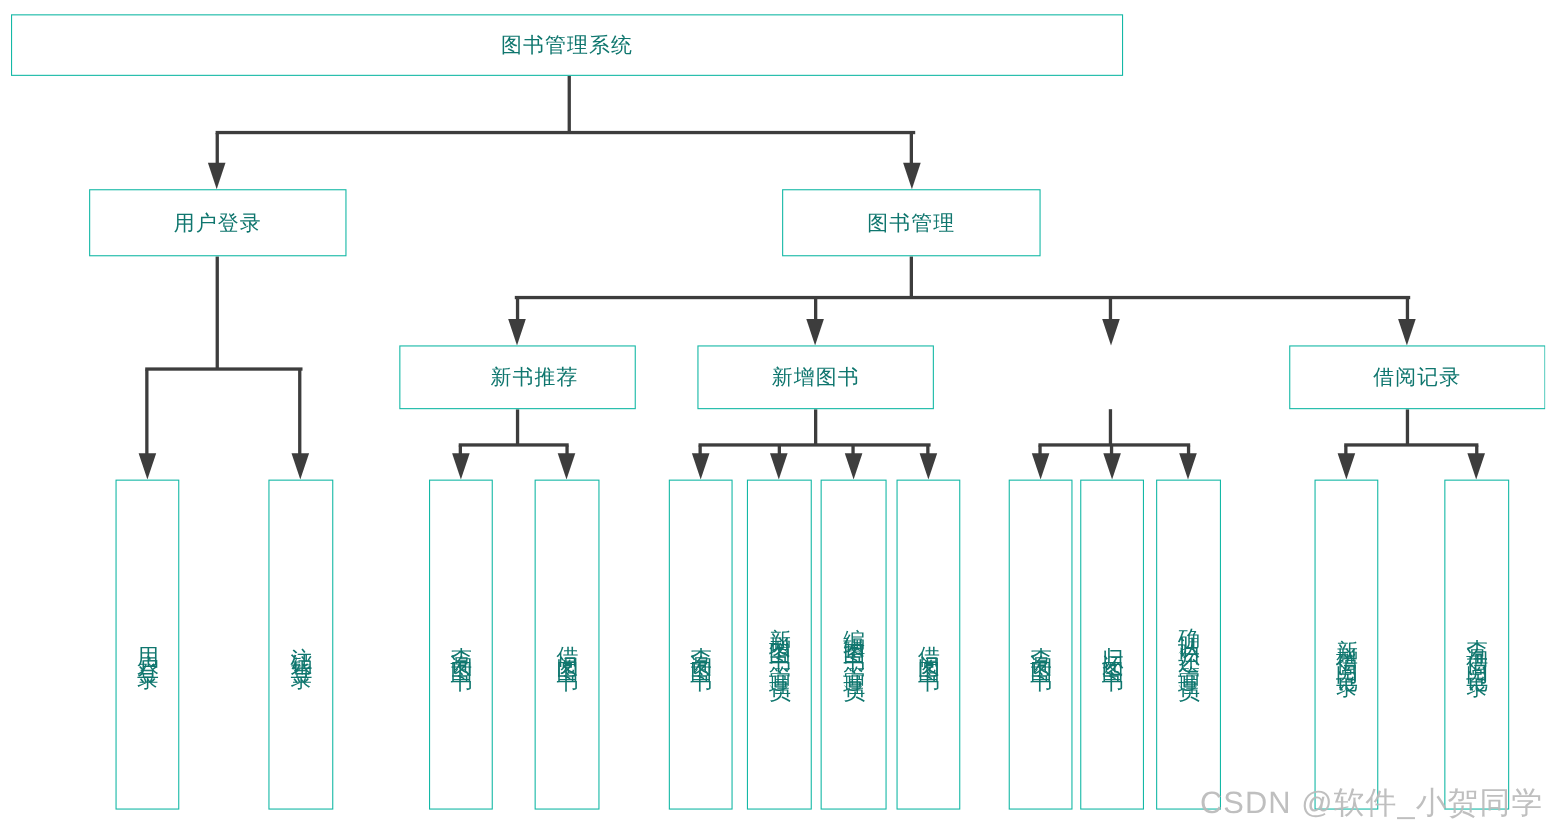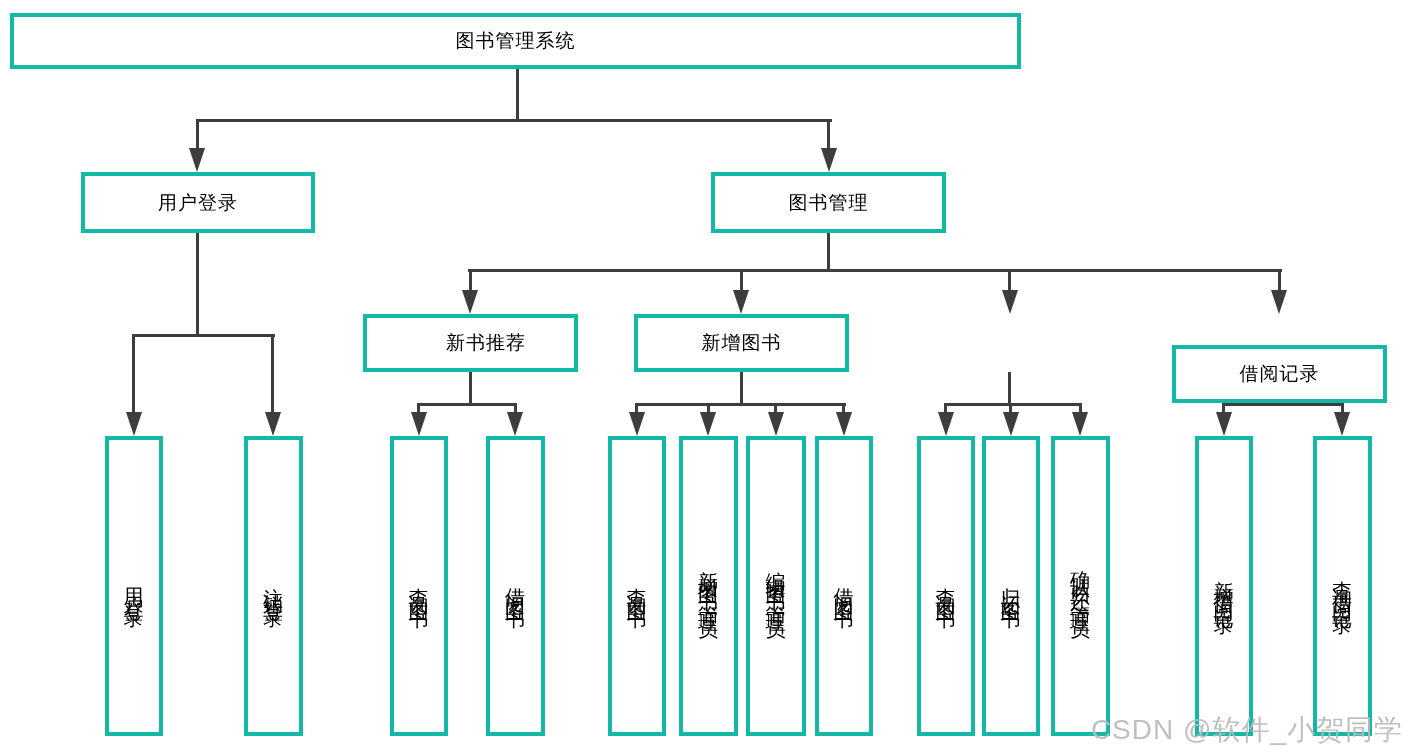--- a/index.html
+++ b/index.html
@@ -7,23 +7,23 @@
   body { font-family: "Liberation Sans", "DejaVu Sans", sans-serif; }
   .canvas {
     position: relative;
     width: 1405px;
     height: 747px;
     background: #ffffff;
     overflow: hidden;
   }
   .box {
     position: absolute;
-    border: 4px solid #14b8a6;
+    border: 1px solid #14b8a6;
     background: #ffffff;
-    color: #000000;
+    color: #0f766e;
     display: flex;
     align-items: center;
     justify-content: center;
     z-index: 2;
   }
   .hbox { font-size: 19px; letter-spacing: 1px; white-space: nowrap; }
   .vbox {
     writing-mode: vertical-rl;
     text-orientation: mixed;
     font-size: 20px;
@@ -81,21 +81,21 @@
   <div class="a" style="left:462px; top:290px;"></div>
   <div class="v" style="left:740px; top:271px; height:21px;"></div>
   <div class="a" style="left:733px; top:290px;"></div>
   <div class="v" style="left:1008px; top:271px; height:21px;"></div>
   <div class="a" style="left:1002px; top:290px;"></div>
   <div class="v" style="left:1278px; top:271px; height:21px;"></div>
   <div class="a" style="left:1271px; top:290px;"></div>
 
   <div class="box hbox" style="left:363px; top:314px; width:215px; height:58px;padding-left:31px;">新书推荐</div>
   <div class="box hbox" style="left:634px; top:314px; width:215px; height:58px;">新增图书</div>
-  <div class="box hbox" style="left:1172px; top:314px; width:215px; height:58px;margin-top:31px;">借阅记录</div>
+  <div class="box hbox" style="left:1172px; top:314px; width:233px; height:58px;">借阅记录</div>
 
   <div class="v" style="left:469px; top:372px; height:33px;"></div>
   <div class="h" style="left:417px; top:403px; width:100px;"></div>
   <div class="v" style="left:417px; top:405px; height:9px;"></div>
   <div class="a" style="left:411px; top:412px;"></div>
   <div class="v" style="left:514px; top:405px; height:9px;"></div>
   <div class="a" style="left:507px; top:412px;"></div>
 
   <div class="v" style="left:740px; top:372px; height:33px;"></div>
   <div class="h" style="left:635px; top:403px; width:211px;"></div>

